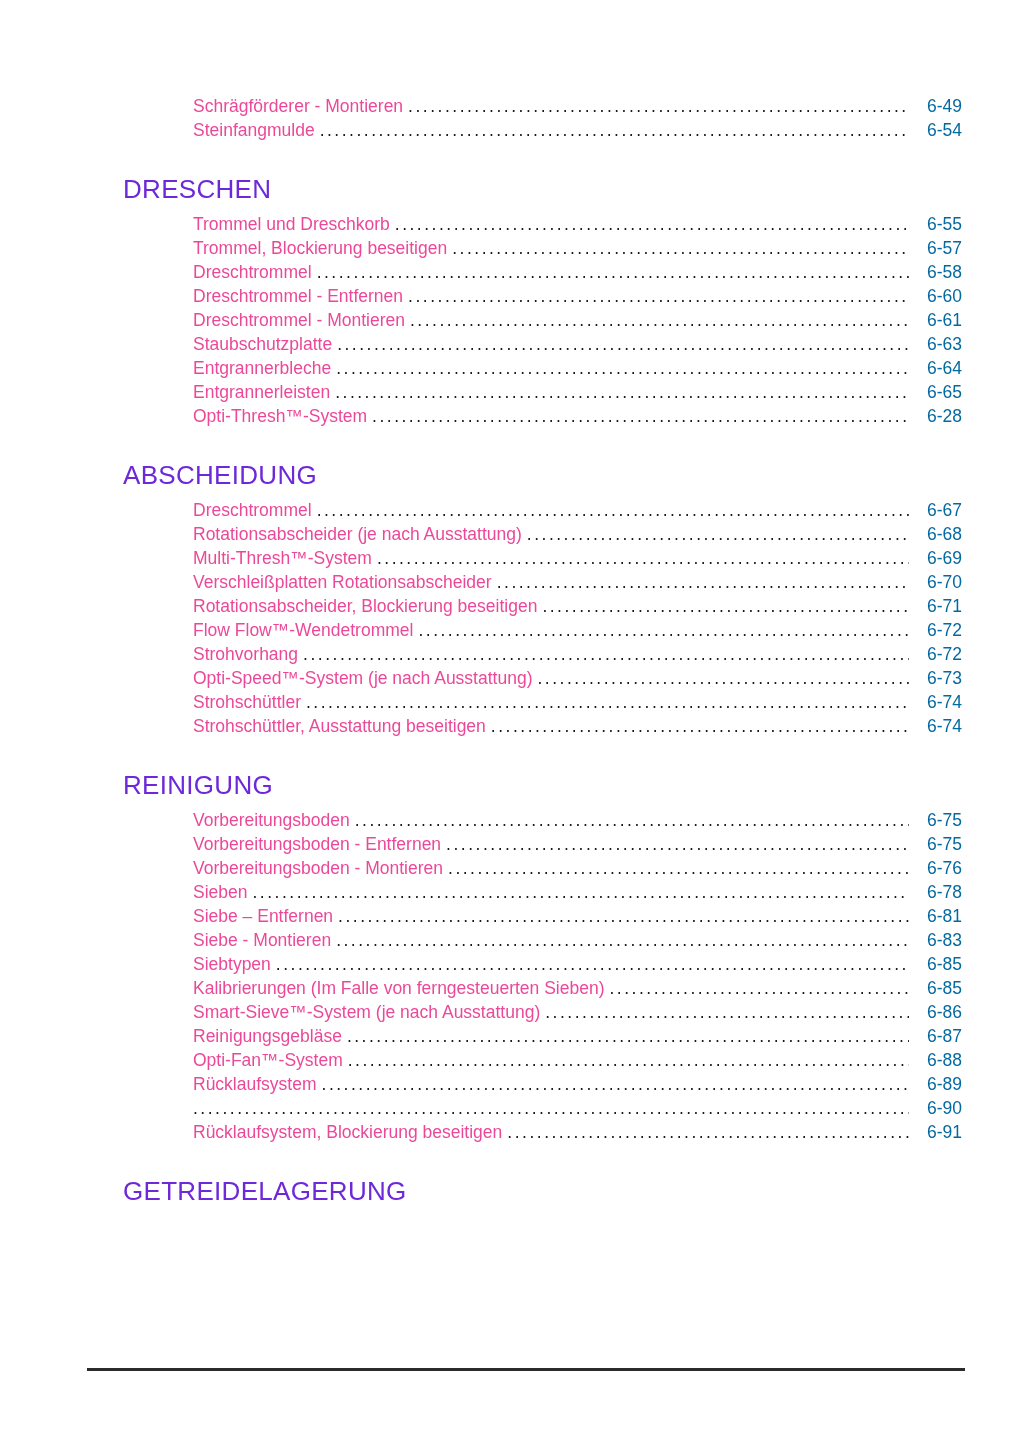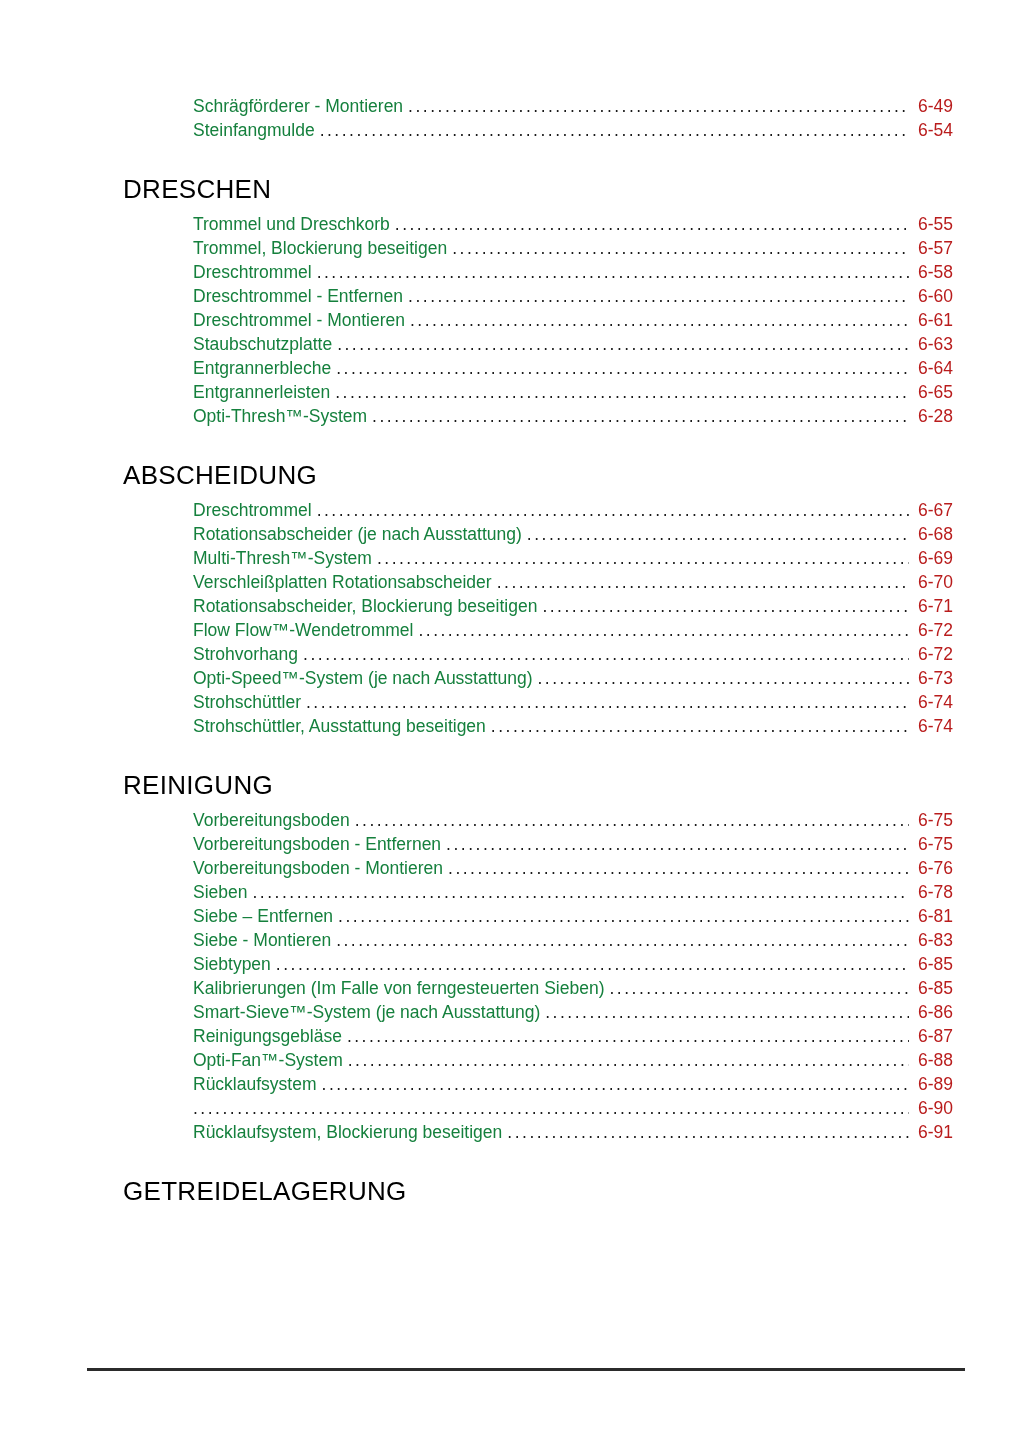--- a/index.html
+++ b/index.html
@@ -22,52 +22,53 @@
     top: 94px;
     width: 839px; 
   }
   .toc-section { margin: 0; }
   .section-heading {
     font-size: 26px;
     line-height: 30px;
     font-weight: 400;
     letter-spacing: 0.3px;
     margin: 32px 0 8px 0;
-    color: #000000;
+    color: #6d28d9;
     white-space: nowrap;
   }
   .section-entries { margin-left: 70px; }
   .toc-entry {
     display: flex;
     align-items: baseline;
     height: 24px;
     font-size: 17.5px;
     line-height: 24px;
     cursor: default;
   }
   .entry-label {
     white-space: nowrap;
     padding-right: 5px;
-    color: #15803d;
+    color: #ec4899;
   }
   .dot-leader {
     flex: 1 1 auto;
     overflow: hidden;
     white-space: nowrap;
     letter-spacing: 2.5px;
     margin-right: 9px;
     color: #1a1a1a;
   }
   .dot-leader::after {
     content: "..........................................................................................................................................................";
   }
   .entry-page {
     white-space: nowrap;
     min-width: 44px;
-    color: #b91c1c;
+    text-align: right;
+    color: #0369a1;
   }
   .footer-rule {
     position: absolute;
     left: 87px;
     top: 1368px;
     width: 878px;
     height: 3px;
     background: #2b2b2b;
   }
 </style>

